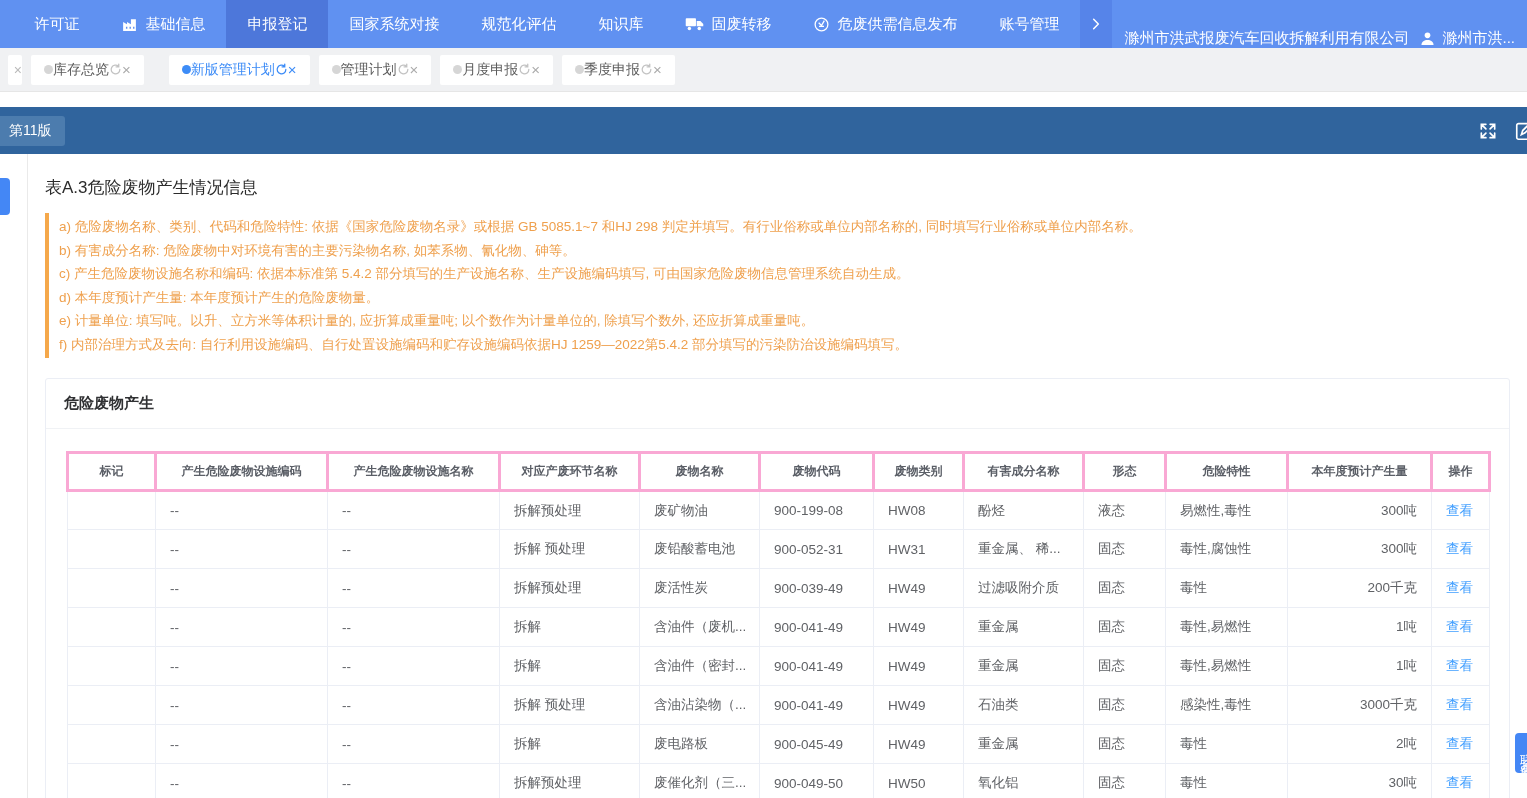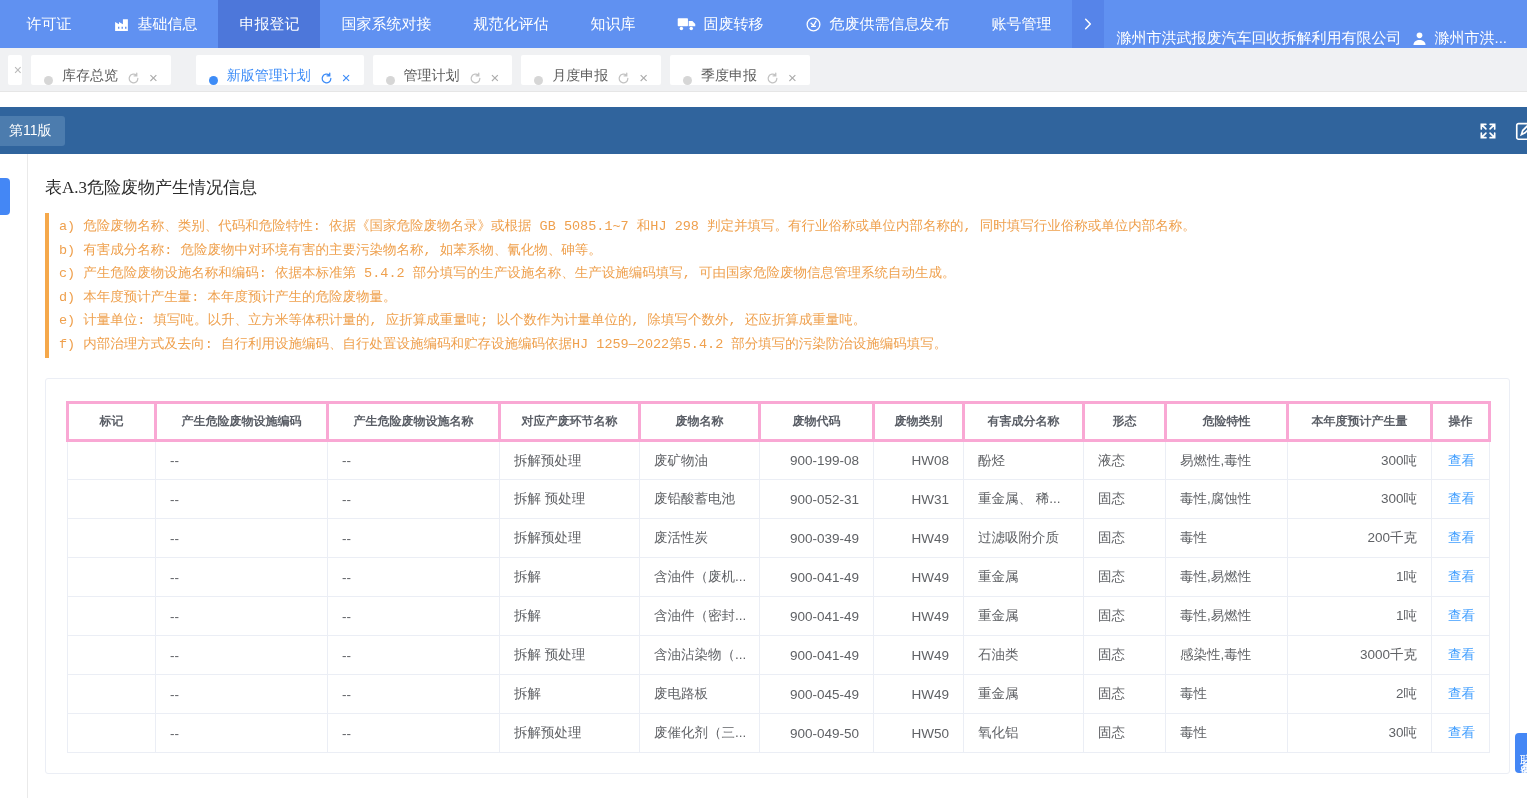--- a/index.html
+++ b/index.html
@@ -8,26 +8,26 @@
 
   
   .topnav { height:48px; background:#6091f1; display:flex; align-items:stretch; color:#fff; }
   .nav-left { display:flex; align-items:stretch; flex:1 1 auto; overflow:hidden; white-space:nowrap;justify-content:flex-end; }
   .nav-item { display:flex; align-items:center; gap:7px; padding:0 21px; font-size:15px; cursor:pointer; flex:0 0 auto; }
   .nav-item.active { background:#4d77da; }
   .nav-icon { display:inline-flex; align-items:center; }
   .nav-right { display:flex; align-items:flex-end; flex:0 0 auto; }
   .nav-chevron-band { width:32px; height:48px; background:#5684e9; display:flex; align-items:center; justify-content:center; }
   .company-name { font-size:15px; padding:0 10px 0 12px; }
-  .user-wrap { display:flex; align-items:center; gap:6px; padding-right:20px; font-size:15px; }
+  .user-wrap { display:flex; align-items:center; gap:6px; padding-right:12px; font-size:15px; }
 
   
   .tabbar { height:44px; background:#f0f1f3; display:flex; align-items:center; gap:9px; padding:0 8px; border-bottom:1px solid #e6e6e6; }
   .tab-stub { width:14px; height:30px; background:#fff; border-radius:2px; display:flex; align-items:center; justify-content:flex-end; color:#b9b9b9; font-size:14px; overflow:hidden; flex:0 0 auto; }
-  .tab { height:30px; background:#fff; border-radius:2px; display:flex; align-items:flex-end; gap:9px; padding:0 13px; font-size:14px; color:#5c5c5c; cursor:pointer; flex:0 0 auto; }
+  .tab { height:30px; background:#fff; border-radius:2px; display:flex; align-items:center; padding:0 13px; font-size:14px; color:#5c5c5c; cursor:pointer; flex:0 0 auto; }
   .tab .dot { width:9px; height:9px; border-radius:50%; background:#d6d6d6; }
   .tab .refresh { display:inline-flex; }
   .tab .refresh svg { stroke:#c3c3c3; }
   .tab .close { color:#ababab; font-size:15px; line-height:1; }
   .tab.active { color:#3d8cf7;margin-left:16px; }
   .tab.active .dot { background:#3d8cf7; }
   .tab.active .refresh svg { stroke:#3d8cf7; }
   .tab.active .close { color:#3d8cf7; }
 
   .gap-strip { height:15px; background:#fff; }
@@ -38,34 +38,34 @@
   .vbar-icons { position:absolute; right:0; top:0; height:47px; display:flex; align-items:center; gap:16px; }
   .vbar-icon { display:inline-flex; }
   .vbar-icon.edit { margin-right:-9px; }
 
   
   .content { position:relative; height:644px; background:#fff; }
   .left-rail { position:absolute; left:27px; top:0; bottom:0; width:1px; background:#eaeaea; }
   .side-handle { position:absolute; left:-5px; top:24px; width:15px; height:37px; background:#4487f5; border-radius:4px; }
   .main { margin-left:28px; padding:16px 17px 0 17px; }
 
-  .page-title { font-size:17px; font-weight:500; color:#2b2b2b; margin:6px 0 14px 0;font-family:Liberation Serif, serif; }
-
-  .notes { border-left:4px solid #f5a84b; padding:2px 0 2px 10px; margin-bottom:20px;font-family:Liberation Mono, monospace; }
+  .page-title { font-size:17px; font-weight:500; color:#2b2b2b; margin:6px 0 14px 0; }
+
+  .notes { border-left:4px solid #f5a84b; padding:2px 0 2px 10px; margin-bottom:20px; }
   .note-line { color:#efa04d; font-size:13.5px; line-height:23.5px; white-space:nowrap; overflow:hidden; }
 
   .card { border:1px solid #ebeef5; border-radius:3px; background:#fff; }
   .card-header { padding:15px 18px; border-bottom:1px solid #f0f2f5; }
   .section-title { font-size:15px; font-weight:700; color:#303133; }
   .card-body { padding:22px 20px 20px 20px; }
 
   table.data { width:1422px; border-collapse:collapse; table-layout:fixed; }
   table.data th { height:38px; border:3px solid #f9a8d4; font-size:12px; font-weight:700; color:#5a5e66; text-align:center; background:#fff; padding:0 6px; overflow:hidden; white-space:nowrap; }
   table.data td { height:39px; border:1px solid #ebeef5; font-size:13.5px; color:#606266; padding:0 14px; overflow:hidden; white-space:nowrap; background:#fff; }
-  td.al-l { text-align:left; } td.al-c { text-align:right; padding:0 4px; } td.al-r { text-align:right; }
+  td.al-l { text-align:left; } td.al-c { text-align:left; padding:0 4px; } td.al-r { text-align:right; }
   a.view-link { color:#409eff; text-decoration:none; cursor:pointer; }
 
   
   col.c0{width:88px} col.c1{width:172px} col.c2{width:172px} col.c3{width:140px}
   col.c4{width:120px} col.c5{width:114px} col.c6{width:90px} col.c7{width:120px}
   col.c8{width:82px} col.c9{width:122px} col.c10{width:144px} col.c11{width:58px}
 
   
   .contact-tab { position:absolute; right:-13px; top:733px; width:25px; background:#4487f5; color:#fff;
     border-radius:4px 0 0 4px; writing-mode:vertical-rl; text-orientation:upright; font-size:13px;
@@ -233,20 +233,23 @@
     <div class="page-title">表A.3危险废物产生情况信息</div>
     <div class="notes">
         <div class="note-line">a) 危险废物名称、类别、代码和危险特性: 依据《国家危险废物名录》或根据 GB 5085.1~7 和HJ 298 判定并填写。有行业俗称或单位内部名称的, 同时填写行业俗称或单位内部名称。</div>
         <div class="note-line">b) 有害成分名称: 危险废物中对环境有害的主要污染物名称, 如苯系物、氰化物、砷等。</div>
         <div class="note-line">c) 产生危险废物设施名称和编码: 依据本标准第 5.4.2 部分填写的生产设施名称、生产设施编码填写, 可由国家危险废物信息管理系统自动生成。</div>
         <div class="note-line">d) 本年度预计产生量: 本年度预计产生的危险废物量。</div>
         <div class="note-line">e) 计量单位: 填写吨。以升、立方米等体积计量的, 应折算成重量吨; 以个数作为计量单位的, 除填写个数外, 还应折算成重量吨。</div>
         <div class="note-line">f) 内部治理方式及去向: 自行利用设施编码、自行处置设施编码和贮存设施编码依据HJ 1259—2022第5.4.2 部分填写的污染防治设施编码填写。</div>
       </div>
     <div class="card">
+      <div class="card-header">
+        <span class="section-title">危险废物产生</span>
+      </div>
       <div class="card-body">
         <table class="data">
           <colgroup>
             <col class="c0">
               <col class="c1">
               <col class="c2">
               <col class="c3">
               <col class="c4">
               <col class="c5">
             <col class="c6">

